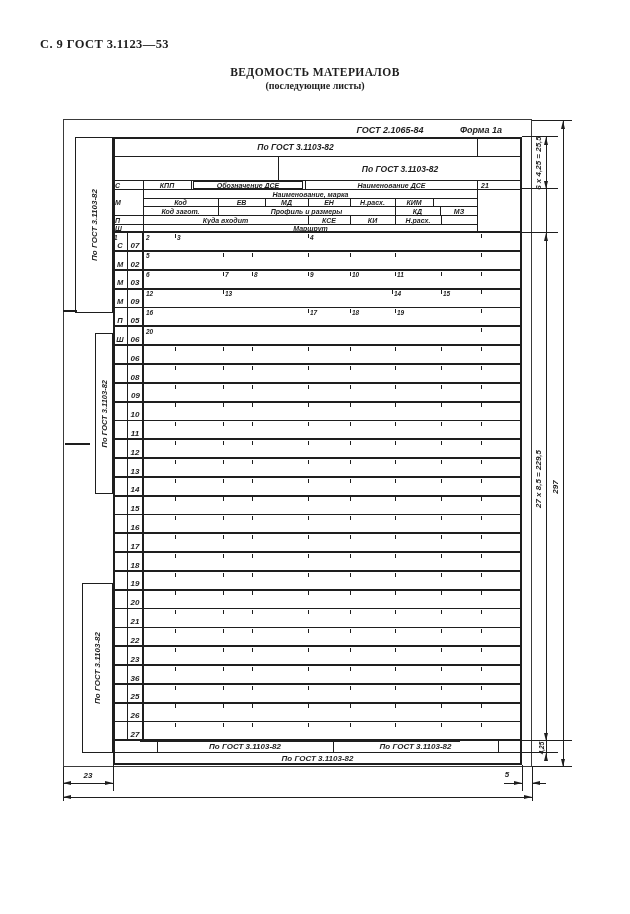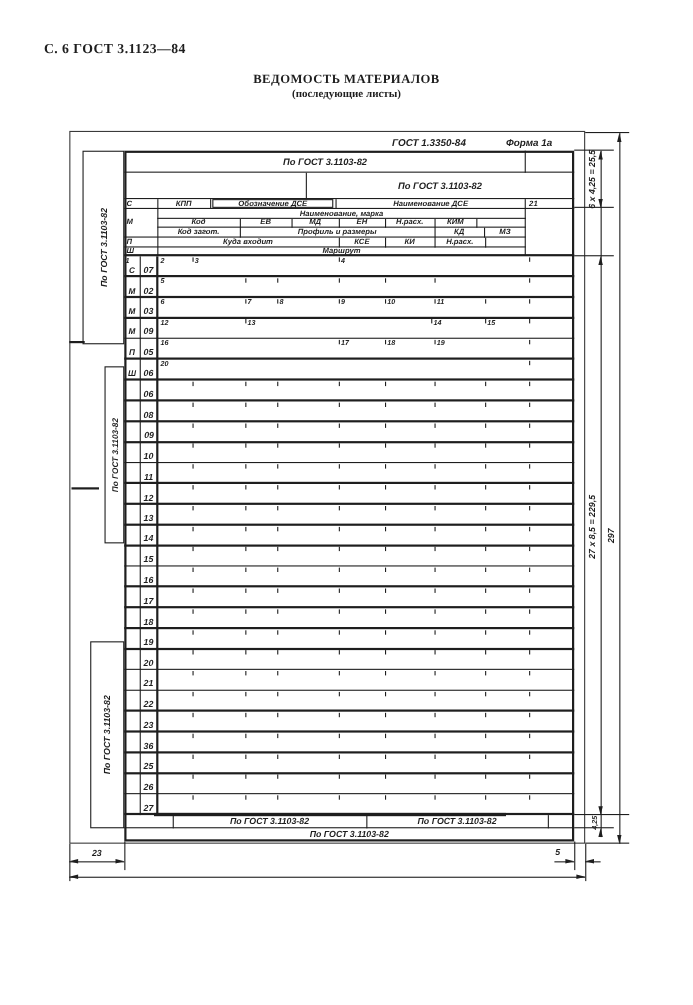--- a/index.html
+++ b/index.html
@@ -29,27 +29,27 @@
   .flab{font-size:8px;text-align:center;height:12px;line-height:12px;}
   .f1a{left:157px;top:741px;width:176px;}
   .f1b{left:333px;top:741px;width:165px;}
   .f2{left:113px;top:753px;width:409px;}
 </style>
 </head>
 <body>
 
 <div class="stage">
 
-  <div class="abs serif page-header">С. 6 ГОСТ 3.1123—84</div>
+  <div class="abs serif page-header">С. 9 ГОСТ 3.1123—53</div>
   <div class="abs serif page-title">ВЕДОМОСТЬ МАТЕРИАЛОВ</div>
   <div class="abs serif page-subtitle">(последующие листы)</div>
 
   <div class="abs sheet-frame"></div>
 
-  <div class="abs it cap cap1">ГОСТ 1.3350-84</div>
+  <div class="abs it cap cap1">ГОСТ 2.1065-84</div>
   <div class="abs it cap cap2">Форма 1а</div>
 
   <div class="abs table-frame"></div>
 
   <div id="form-root" class="abs" style="left:0;top:0;width:630px;height:914px;">
       <div style="position: absolute; left: 113px; top: 137px; width: 365px; height: 20px; line-height: 20px; font-style: italic; font-weight: bold; font-size: 8.5px; text-align: center;">По ГОСТ 3.1103-82</div>
       <div style="position: absolute; left: 278px; top: 157px; width: 244px; height: 24px; line-height: 24px; font-style: italic; font-weight: bold; font-size: 8.5px; text-align: center;">По ГОСТ 3.1103-82</div>
       <div style="position: absolute; left: 115px; top: 181px; width: 26px; height: 9px; line-height: 9px; font-style: italic; font-weight: bold; font-size: 7px; text-align: left;">С</div>
       <div style="position: absolute; left: 143px; top: 181px; width: 48px; height: 9px; line-height: 9px; font-style: italic; font-weight: bold; font-size: 7px; text-align: center;">КПП</div>
       <div style="position: absolute; left: 193px; top: 181px; width: 110px; height: 8px; line-height: 8px; font-style: italic; font-weight: bold; font-size: 7px; text-align: center; border: 1.5px solid rgb(30, 30, 30); box-sizing: border-box;">Обозначение ДСЕ</div>

